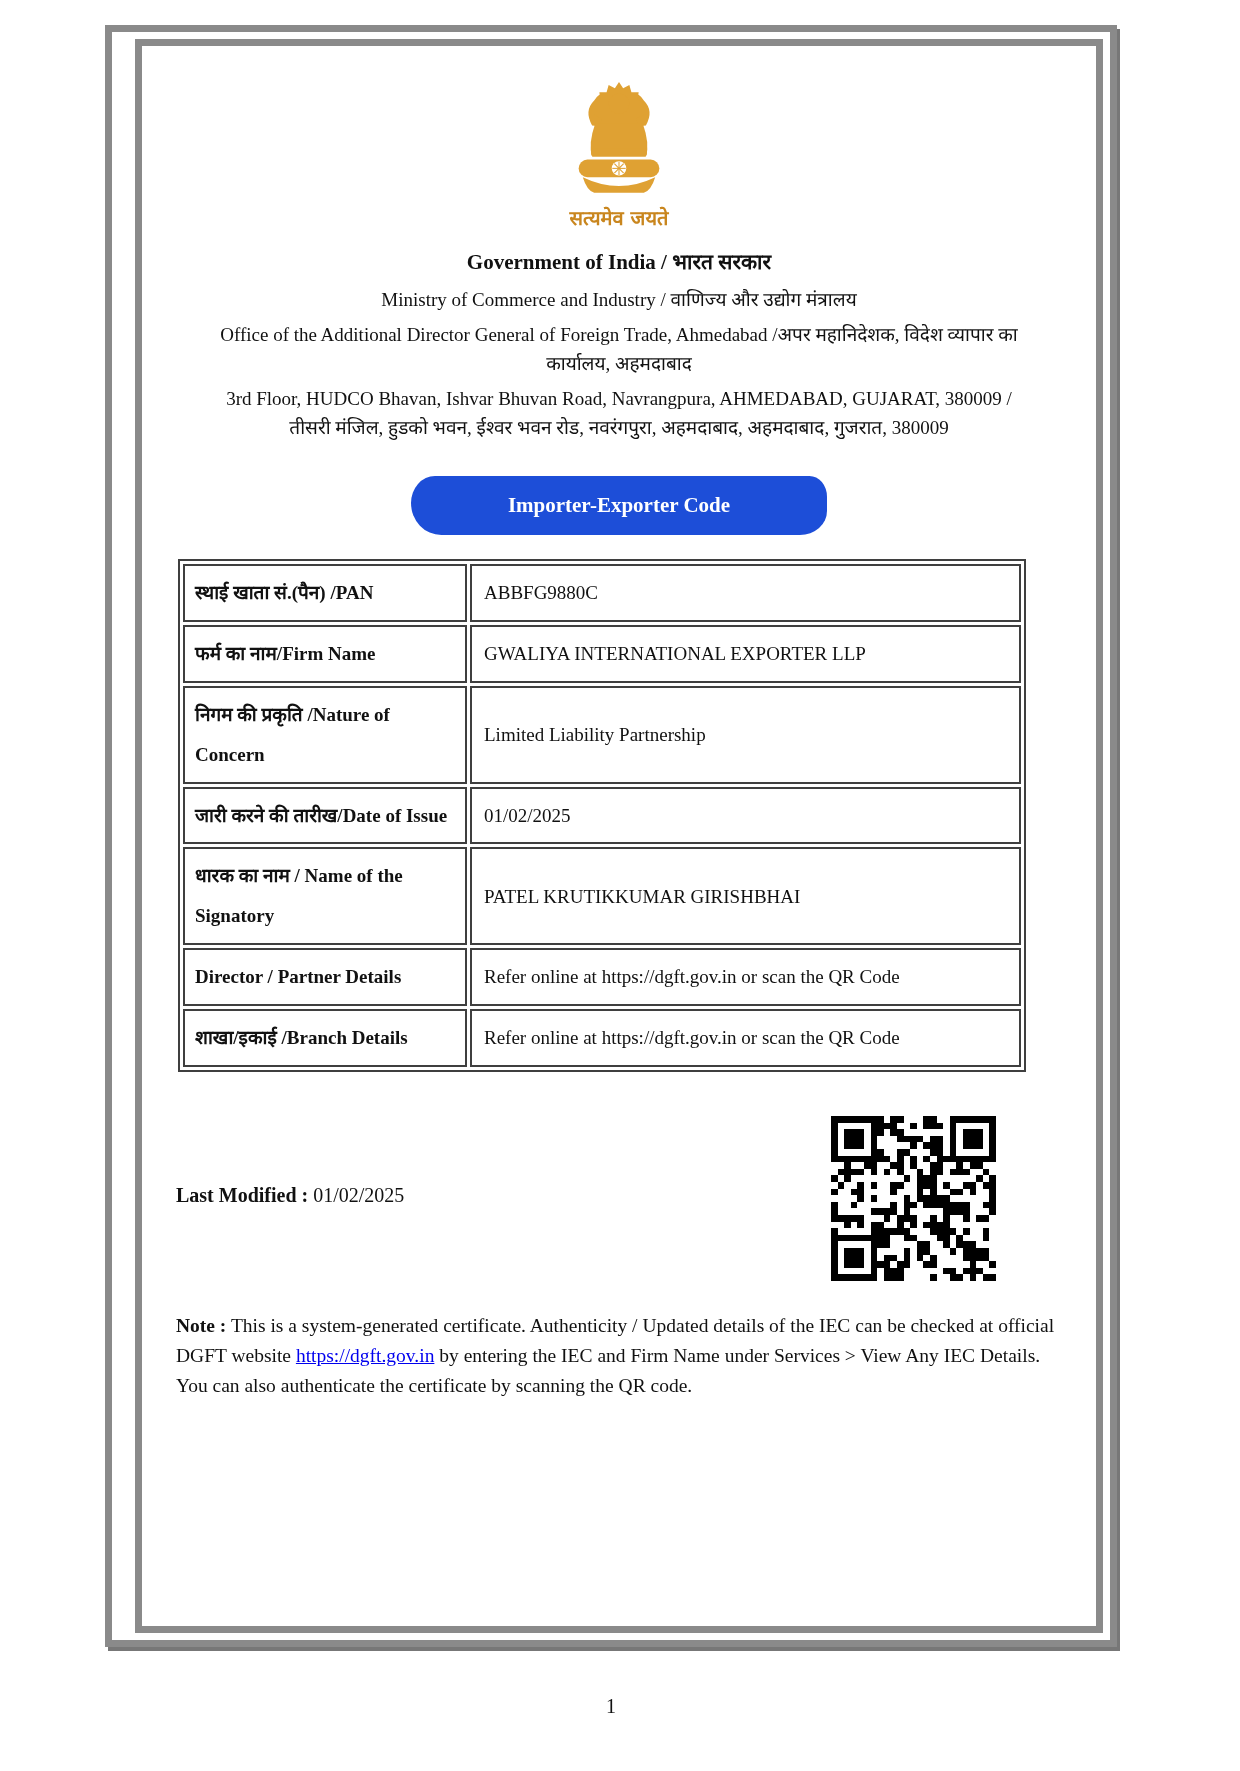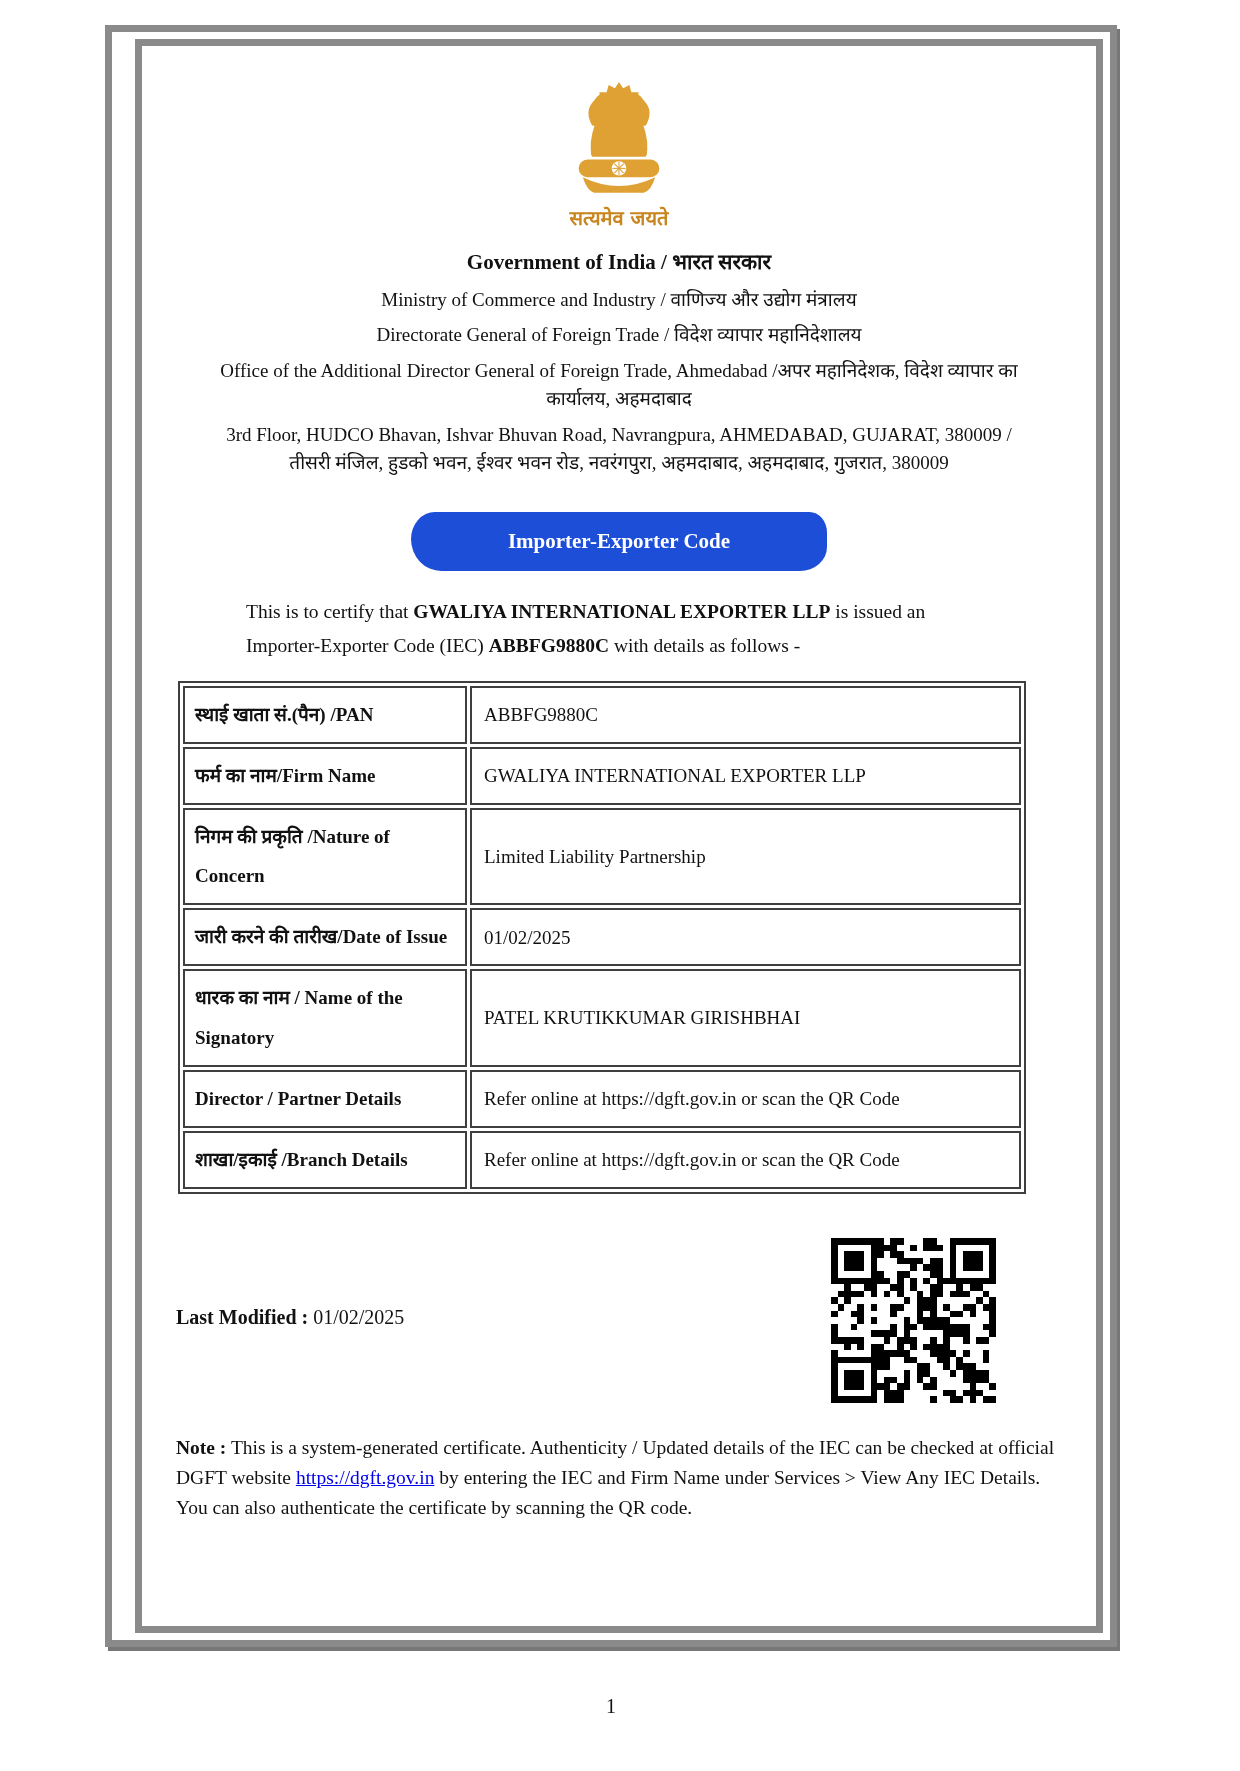--- a/index.html
+++ b/index.html
@@ -105,29 +105,27 @@
           <line x1="41.5" y1="83.5" x2="54.5" y2="83.5"></line>
           <line x1="43.5" y1="79" x2="52.5" y2="88"></line>
           <line x1="52.5" y1="79" x2="43.5" y2="88"></line>
         </g>
       </svg>
       <div class="motto">सत्यमेव जयते</div>
     </div>
 
     <div class="hdr-line bold">Government of India / भारत सरकार</div>
     <div class="hdr-line">Ministry of Commerce and Industry / वाणिज्य और उद्योग मंत्रालय</div>
-    <div class="hdr-line">Directorate General of Foreign Trade / विदेश व्यापार महानिदेशालय</div>
     <div class="hdr-line">Office of the Additional Director General of Foreign Trade, Ahmedabad /अपर महानिदेशक, विदेश व्यापार का कार्यालय, अहमदाबाद</div>
     <div class="hdr-line">3rd Floor, HUDCO Bhavan, Ishvar Bhuvan Road, Navrangpura, AHMEDABAD, GUJARAT, 380009  / तीसरी मंजिल, हुडको भवन, ईश्वर भवन रोड, नवरंगपुरा, अहमदाबाद, अहमदाबाद, गुजरात, 380009</div>
 
     <div class="badge-row">
       <div class="iec-badge">Importer-Exporter Code</div>
     </div>
 
-    <div class="certify"><span>This is to certify that </span><span class="b">GWALIYA INTERNATIONAL EXPORTER LLP</span><span> is issued an Importer-Exporter Code (IEC) </span><span class="b">ABBFG9880C</span><span> with details as follows -</span></div>
 
     <table class="details">
       <tbody id="details-tbody">
             <tr>
               <td class="lbl">स्थाई खाता सं.(पैन) /PAN</td>
               <td class="val">ABBFG9880C</td>
             </tr>
             <tr>
               <td class="lbl">फर्म का नाम/Firm Name</td>
               <td class="val">GWALIYA INTERNATIONAL EXPORTER LLP</td>

